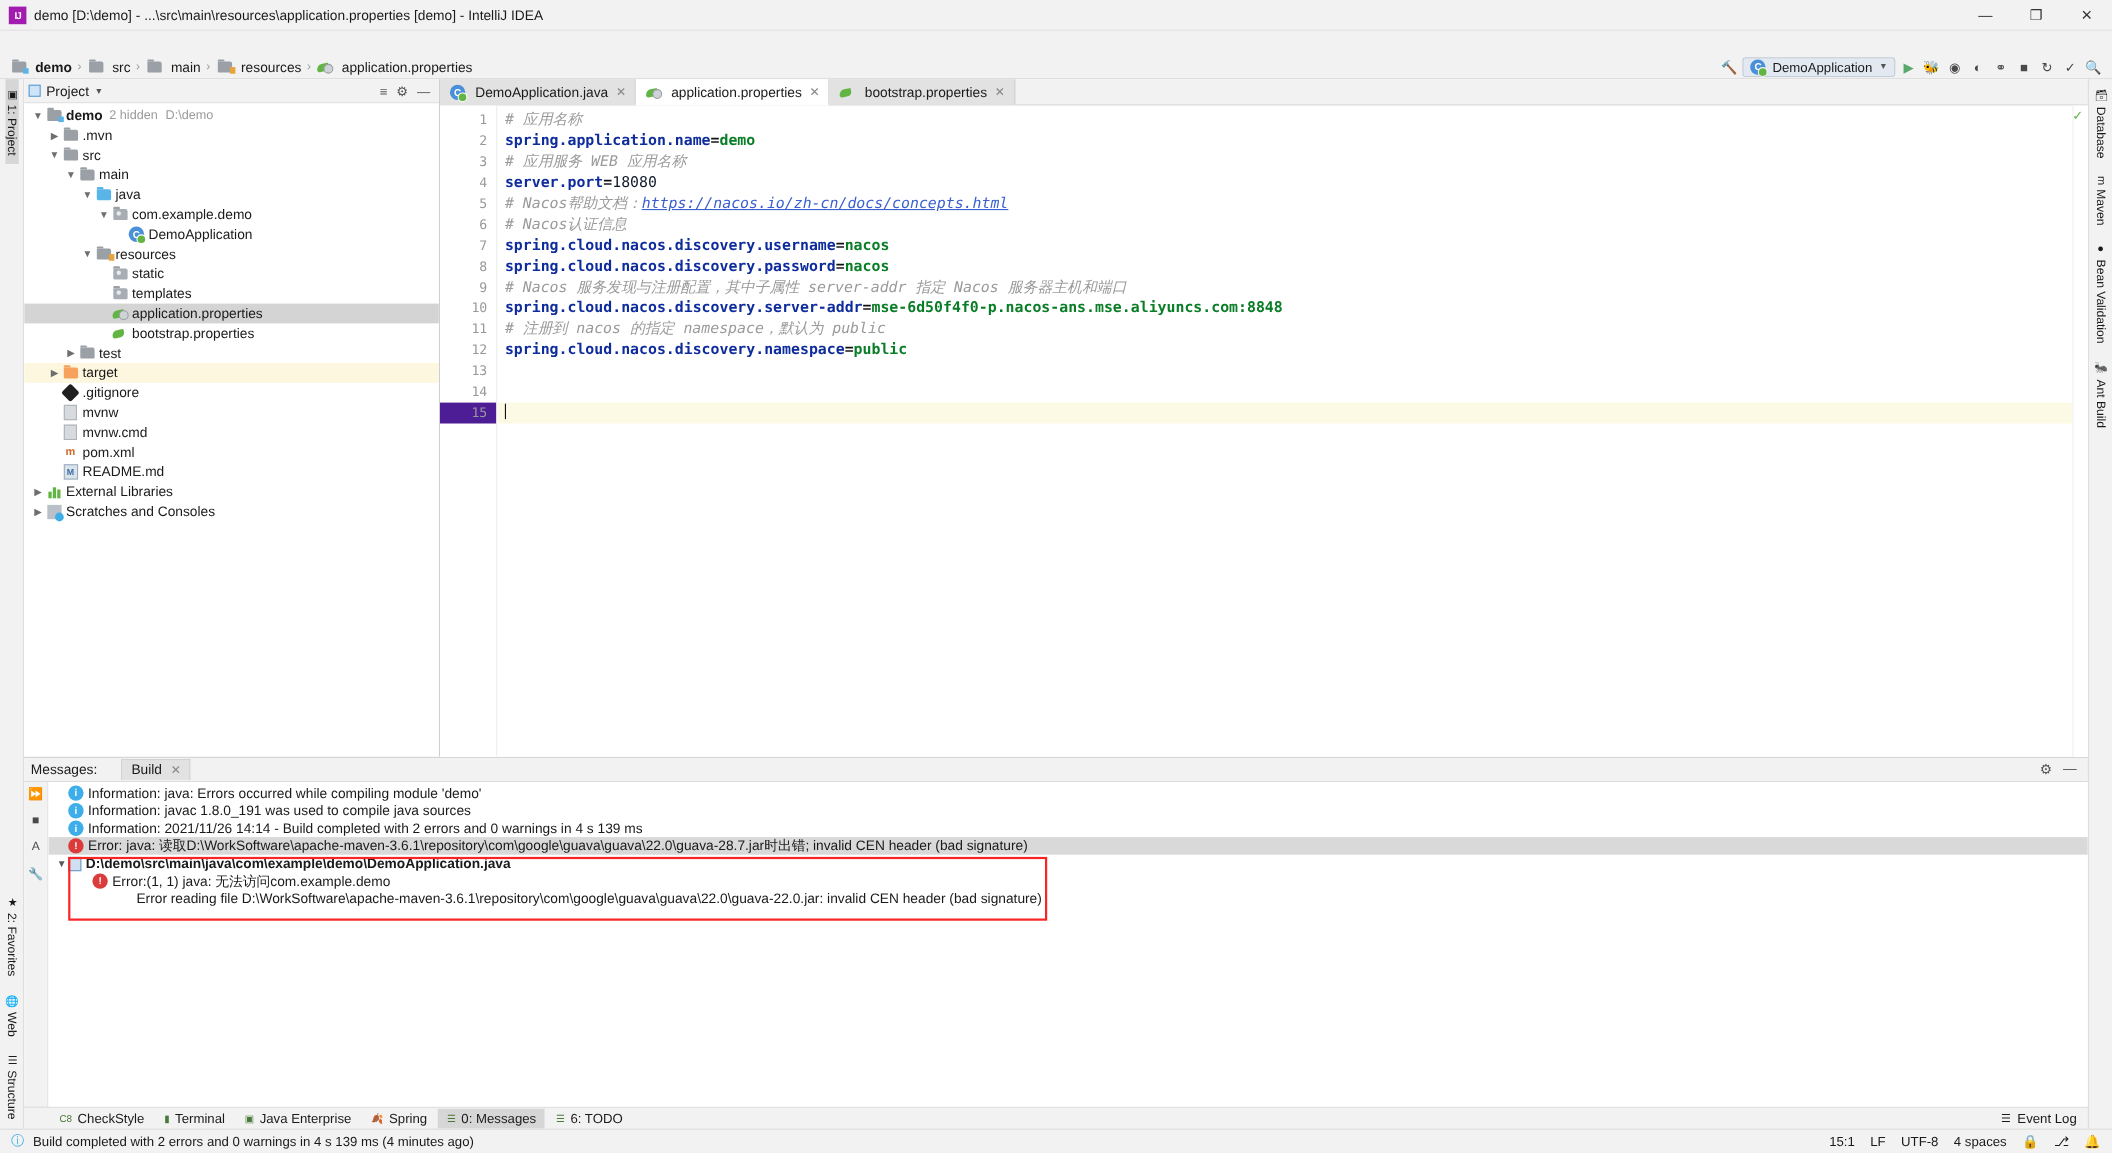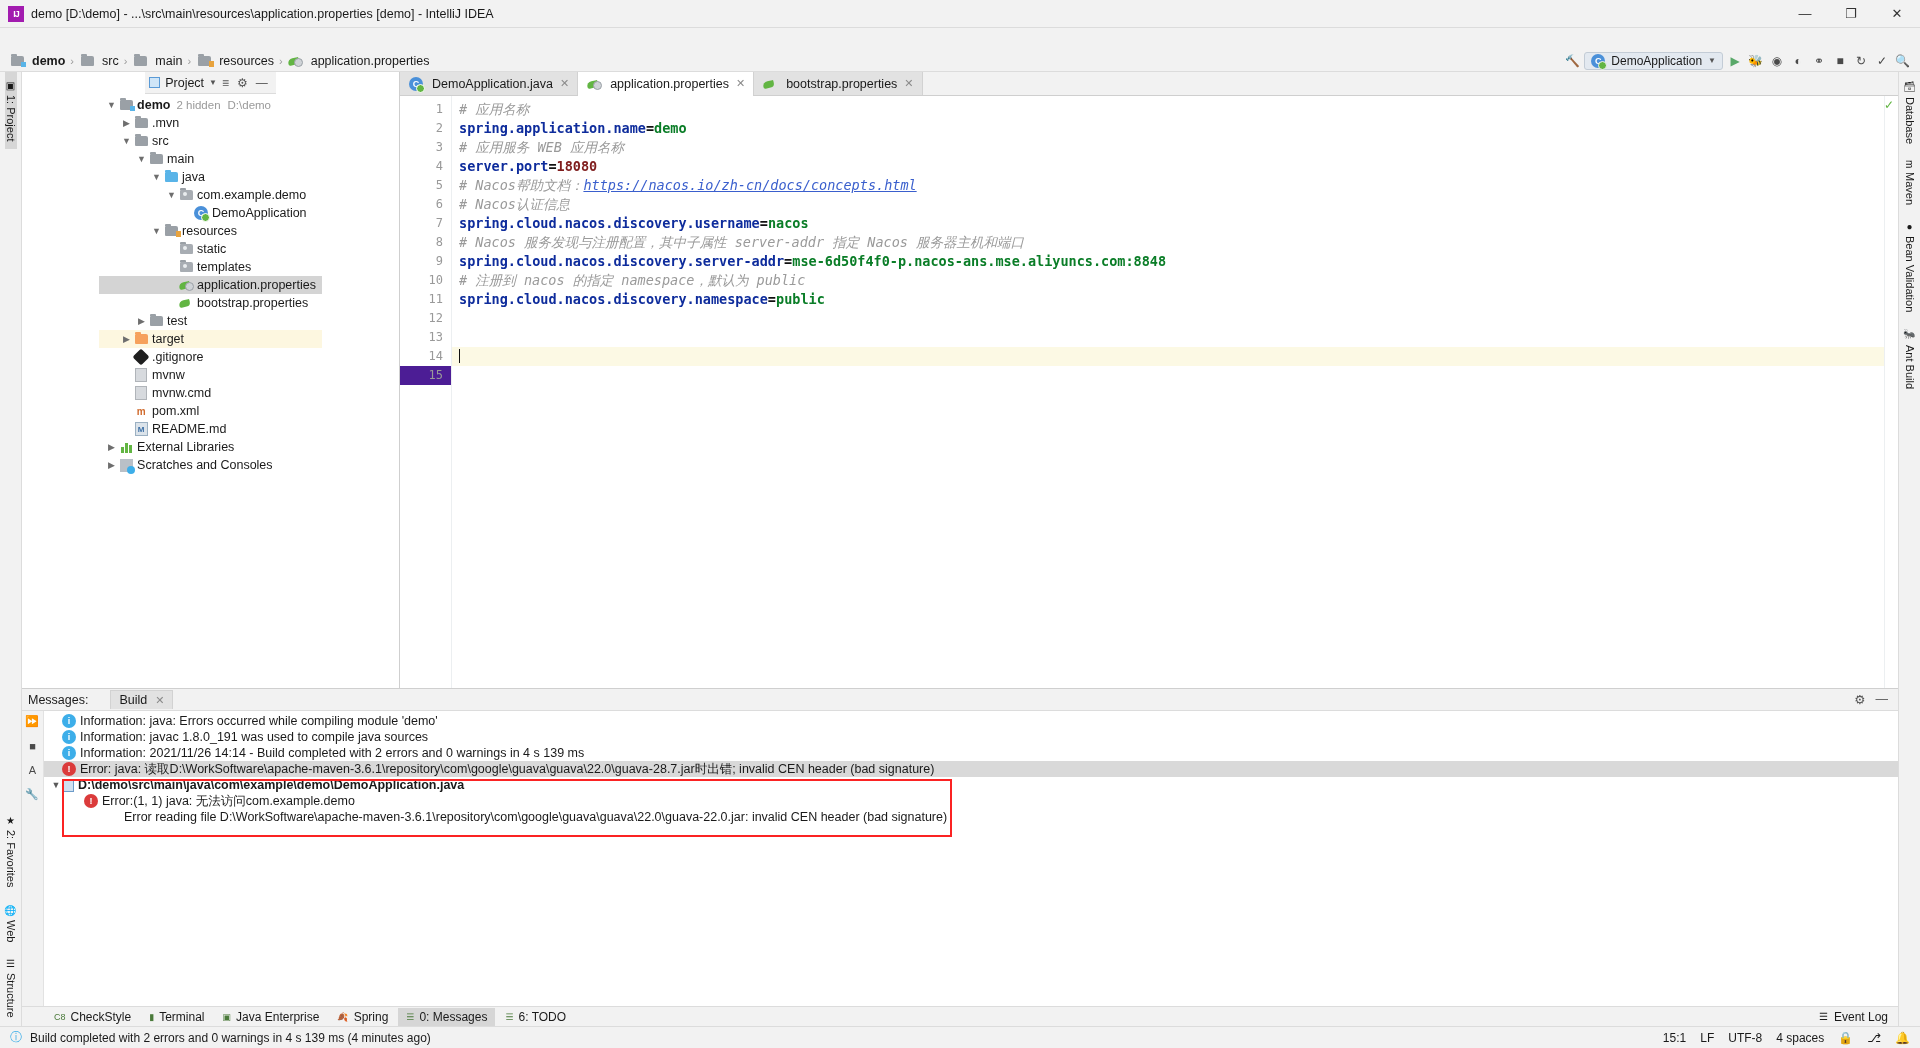--- a/index.html
+++ b/index.html
@@ -47,21 +47,21 @@
   .rail-label { writing-mode:vertical-rl; font-size:11px; padding:8px 0; color:#1a1a1a;
                 display:flex; align-items:center; gap:4px; white-space:nowrap; }
   .rail-label.active { background:#d6d6d6; }
   .rail-ico { font-size:10px; }
 
   .center-col { flex:1; display:flex; flex-direction:column; min-width:0; }
   .upper { display:flex; flex:1; min-height:0; }
 
   
   .project-panel { width:378px; background:#fff; display:flex; flex-direction:column;
-                   border-right:1px solid #cfcfcf;align-items:center; }
+                   border-right:1px solid #cfcfcf; }
   .pp-header { height:22px; background:#f2f2f2; display:flex; align-items:center; padding:0 4px;
                border-bottom:1px solid #dcdcdc; gap:5px; }
   .pp-title { font-size:12.5px; display:flex; align-items:center; gap:5px; }
   .pp-sq { width:11px; height:11px; border:1.5px solid #5a9ad6; background:#cfe5f7; }
   .pp-actions { margin-left:auto; display:flex; gap:8px; padding-right:4px; color:#555; font-size:12px; }
   .tree { flex:1; overflow:hidden; padding-top:2px; background:#fff; }
   .trow { height:18px; display:flex; align-items:center; font-size:12.5px; white-space:nowrap; }
   .trow.selected { background:#d4d4d4; }
   .trow.highlight { background:#fdf7e0; }
   .arrow { width:13px; text-align:center; color:#6e6e6e; font-size:9px; flex:0 0 13px; }
@@ -128,21 +128,21 @@
                 font-size:12px; color:#999; padding-right:8px; }
   .gutter .ln.cur { background:#4c1d95; }
   .code { flex:1; padding-top:4px; overflow:hidden; position:relative; }
   .cline { height:19px; line-height:19px; font-family:"DejaVu Sans Mono", monospace; font-size:13.5px;
            white-space:pre; padding-left:7px; }
   .cline.cur { background:#fcf9e4; }
   .cmt { color:#9a9a9a; font-style:italic; }
   .key { color:#0e2c9c; font-weight:bold; }
   .eq  { color:#111; font-weight:bold; }
   .val { color:#0a7d27; font-weight:bold; }
-  .num { color:#7f1d1d; font-weight:bold; }
+  .num { color:#0f172a; font-weight:normal; }
   .link { color:#3a5fcd; font-style:italic; text-decoration:underline; }
   .caret { display:inline-block; width:1px; height:14px; background:#111; vertical-align:-2px; }
   .marker-col { width:14px; background:#fff; border-left:1px solid #eceff1; }
   .check-ok { position:absolute; right:4px; top:2px; color:#62b543; font-size:12px; }
 
   
   .bottom { height:318px; display:flex; flex-direction:column; background:#fff;
             border-top:1px solid #cfcfcf; }
   .bt-header { height:22px; background:#f2f2f2; display:flex; align-items:center; gap:22px;
                padding:0 6px; border-bottom:1px solid #dcdcdc; }
@@ -520,20 +520,21 @@
                 <div class="ln cur">15</div>
               </div>
             <div class="code" id="code-lines">
                 <div class="cline"><span class="cmt"># 应用名称</span></div>
                 <div class="cline"><span class="key">spring.application.name</span><span class="eq">=</span><span class="val">demo</span></div>
                 <div class="cline"><span class="cmt"># 应用服务 WEB 应用名称</span></div>
                 <div class="cline"><span class="key">server.port</span><span class="eq">=</span><span class="num">18080</span></div>
                 <div class="cline"><span class="cmt"># Nacos帮助文档：</span><span class="link">https://nacos.io/zh-cn/docs/concepts.html</span></div>
                 <div class="cline"><span class="cmt"># Nacos认证信息</span></div>
                 <div class="cline"><span class="key">spring.cloud.nacos.discovery.username</span><span class="eq">=</span><span class="val">nacos</span></div>
+                <div class="cline"><span class="key">spring.cloud.nacos.discovery.password</span><span class="eq">=</span><span class="val">nacos</span></div>
                 <div class="cline"><span class="cmt"># Nacos 服务发现与注册配置，其中子属性 server-addr 指定 Nacos 服务器主机和端口</span></div>
                 <div class="cline"><span class="key">spring.cloud.nacos.discovery.server-addr</span><span class="eq">=</span><span class="val">mse-6d50f4f0-p.nacos-ans.mse.aliyuncs.com:8848</span></div>
                 <div class="cline"><span class="cmt"># 注册到 nacos 的指定 namespace，默认为 public</span></div>
                 <div class="cline"><span class="key">spring.cloud.nacos.discovery.namespace</span><span class="eq">=</span><span class="val">public</span></div>
                 <div class="cline">&nbsp;</div>
                 <div class="cline">&nbsp;</div>
                 <div class="cline cur"><span class="caret"></span></div>
               </div>
             <div class="marker-col">
               <div class="check-ok">✓</div>

